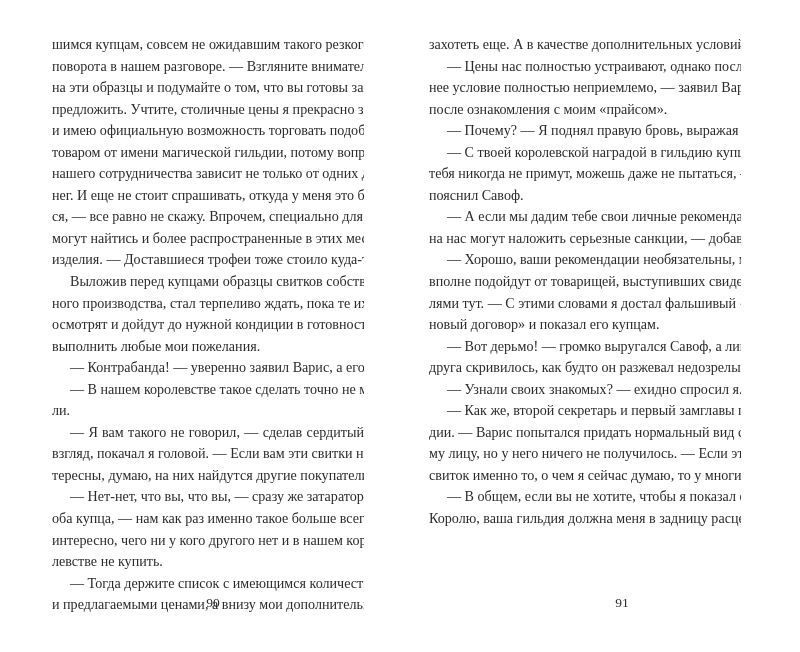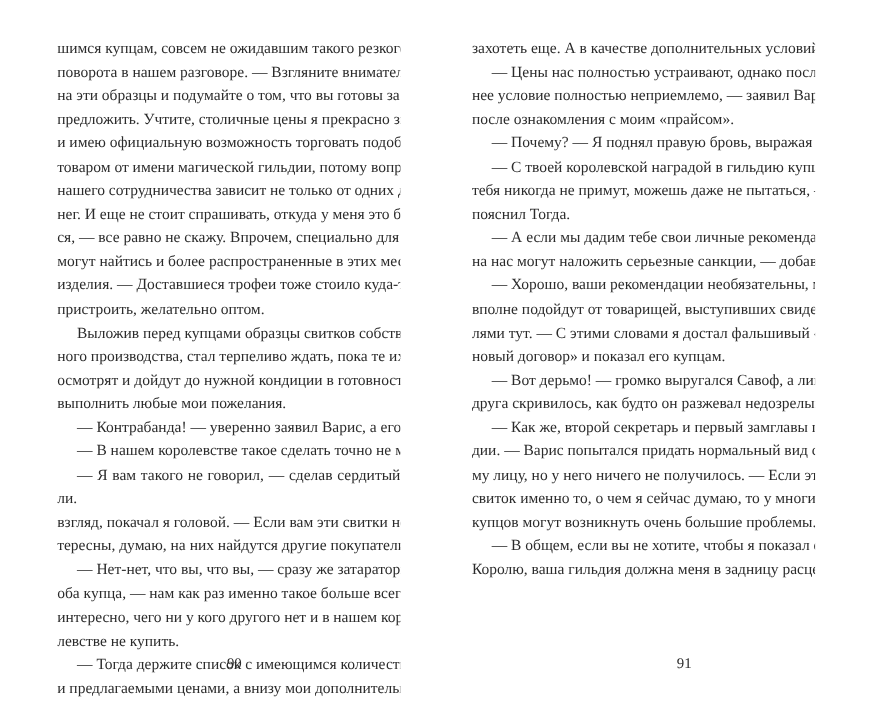--- a/index.html
+++ b/index.html
@@ -37,59 +37,58 @@
       <span class="line">поворота в нашем разговоре. — Взгляните внимательно</span>
       <span class="line">на эти образцы и подумайте о том, что вы готовы за них</span>
       <span class="line">предложить. Учтите, столичные цены я прекрасно знаю</span>
       <span class="line">и имею официальную возможность торговать подобным</span>
       <span class="line">товаром от имени магической гильдии, потому вопрос</span>
       <span class="line">нашего сотрудничества зависит не только от одних де-</span>
       <span class="line">нег. И еще не стоит спрашивать, откуда у меня это берет-</span>
       <span class="line">ся, — все равно не скажу. Впрочем, специально для вас</span>
       <span class="line">могут найтись и более распространенные в этих местах</span>
       <span class="line">изделия. — Доставшиеся трофеи тоже стоило куда-то</span>
-      <span class="line last">пристроить, желательно оптом.</span>
       <span class="line indent">Выложив перед купцами образцы свитков собствен-</span>
       <span class="line">ного производства, стал терпеливо ждать, пока те их</span>
       <span class="line">осмотрят и дойдут до нужной кондиции в готовности</span>
       <span class="line last">выполнить любые мои пожелания.</span>
       <span class="line indent">— Контрабанда! — уверенно заявил Варис, а его ком-</span>
       <span class="line indent">— В нашем королевстве такое сделать точно не мог-</span>
+      <span class="line last">ли.</span>
       <span class="line indent">— Я вам такого не говорил, — сделав сердитый</span>
-      <span class="line last">ли.</span>
       <span class="line">взгляд, покачал я головой. — Если вам эти свитки не ин-</span>
       <span class="line last">тересны, думаю, на них найдутся другие покупатели.</span>
       <span class="line indent">— Нет-нет, что вы, что вы, — сразу же затараторили</span>
       <span class="line">оба купца, — нам как раз именно такое больше всего и</span>
       <span class="line">интересно, чего ни у кого другого нет и в нашем коро-</span>
       <span class="line last">левстве не купить.</span>
       <span class="line indent">— Тогда держите список с имеющимся количеством</span>
       <span class="line">и предлагаемыми ценами, а внизу мои дополнительные</span>
     </div>
   <div class="folio left">90</div>
 
   <div class="page right" id="right-page">
       <span class="line">захотеть еще. А в качестве дополнительных условий шла</span>
       <span class="line indent">— Цены нас полностью устраивают, однако послед-</span>
       <span class="line">нее условие полностью неприемлемо, — заявил Варис</span>
       <span class="line last">после ознакомления с моим «прайсом».</span>
       <span class="line indent">— Почему? — Я поднял правую бровь, выражая свое</span>
       <span class="line indent">— С твоей королевской наградой в гильдию купцов</span>
       <span class="line">тебя никогда не примут, можешь даже не пытаться, —</span>
-      <span class="line last">пояснил Тогда.</span>
+      <span class="line last">пояснил Савоф.</span>
       <span class="line indent">— А если мы дадим тебе свои личные рекомендации,</span>
       <span class="line">на нас могут наложить серьезные санкции, — добавил</span>
       <span class="line indent">— Хорошо, ваши рекомендации необязательны, мне</span>
       <span class="line">вполне подойдут от товарищей, выступивших свидете-</span>
       <span class="line">лями тут. — С этими словами я достал фальшивый «кла-</span>
       <span class="line last">новый договор» и показал его купцам.</span>
       <span class="line indent">— Вот дерьмо! — громко выругался Савоф, а лицо его</span>
       <span class="line">друга скривилось, как будто он разжевал недозрелый ли-</span>
+      <span class="line last indent">— Узнали своих знакомых? — ехидно спросил я.</span>
       <span class="line indent">— Как же, второй секретарь и первый замглавы гиль-</span>
       <span class="line">дии. — Варис попытался придать нормальный вид свое-</span>
       <span class="line">му лицу, но у него ничего не получилось. — Если этот</span>
       <span class="line">свиток именно то, о чем я сейчас думаю, то у многих</span>
-      <span class="line last">купцов могут возникнуть очень большие проблемы.</span>
       <span class="line indent">— В общем, если вы не хотите, чтобы я показал его</span>
       <span class="line">Королю, ваша гильдия должна меня в задницу расцело-</span>
     </div>
   <div class="folio right">91</div>
 </div>
 
 </body></html>

